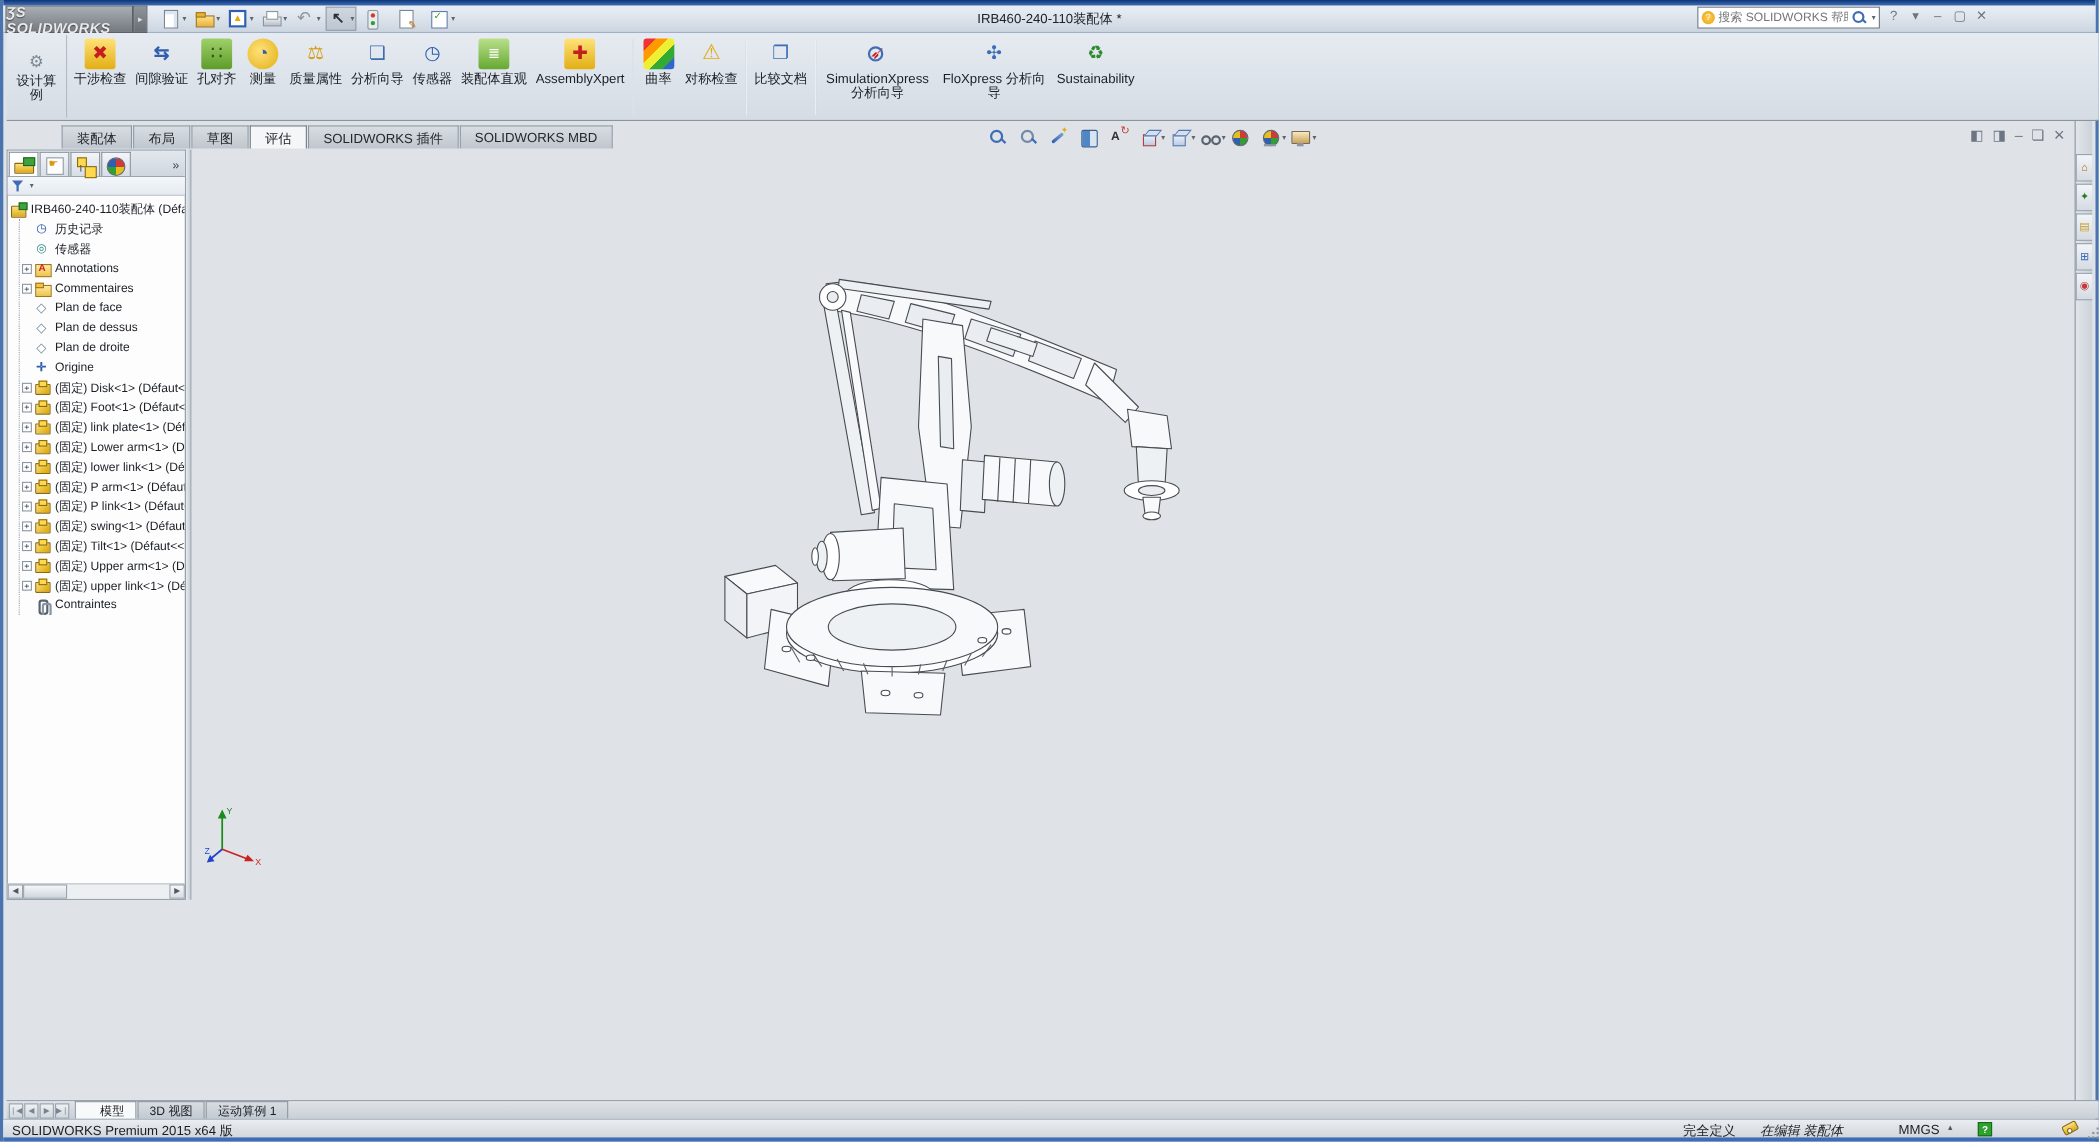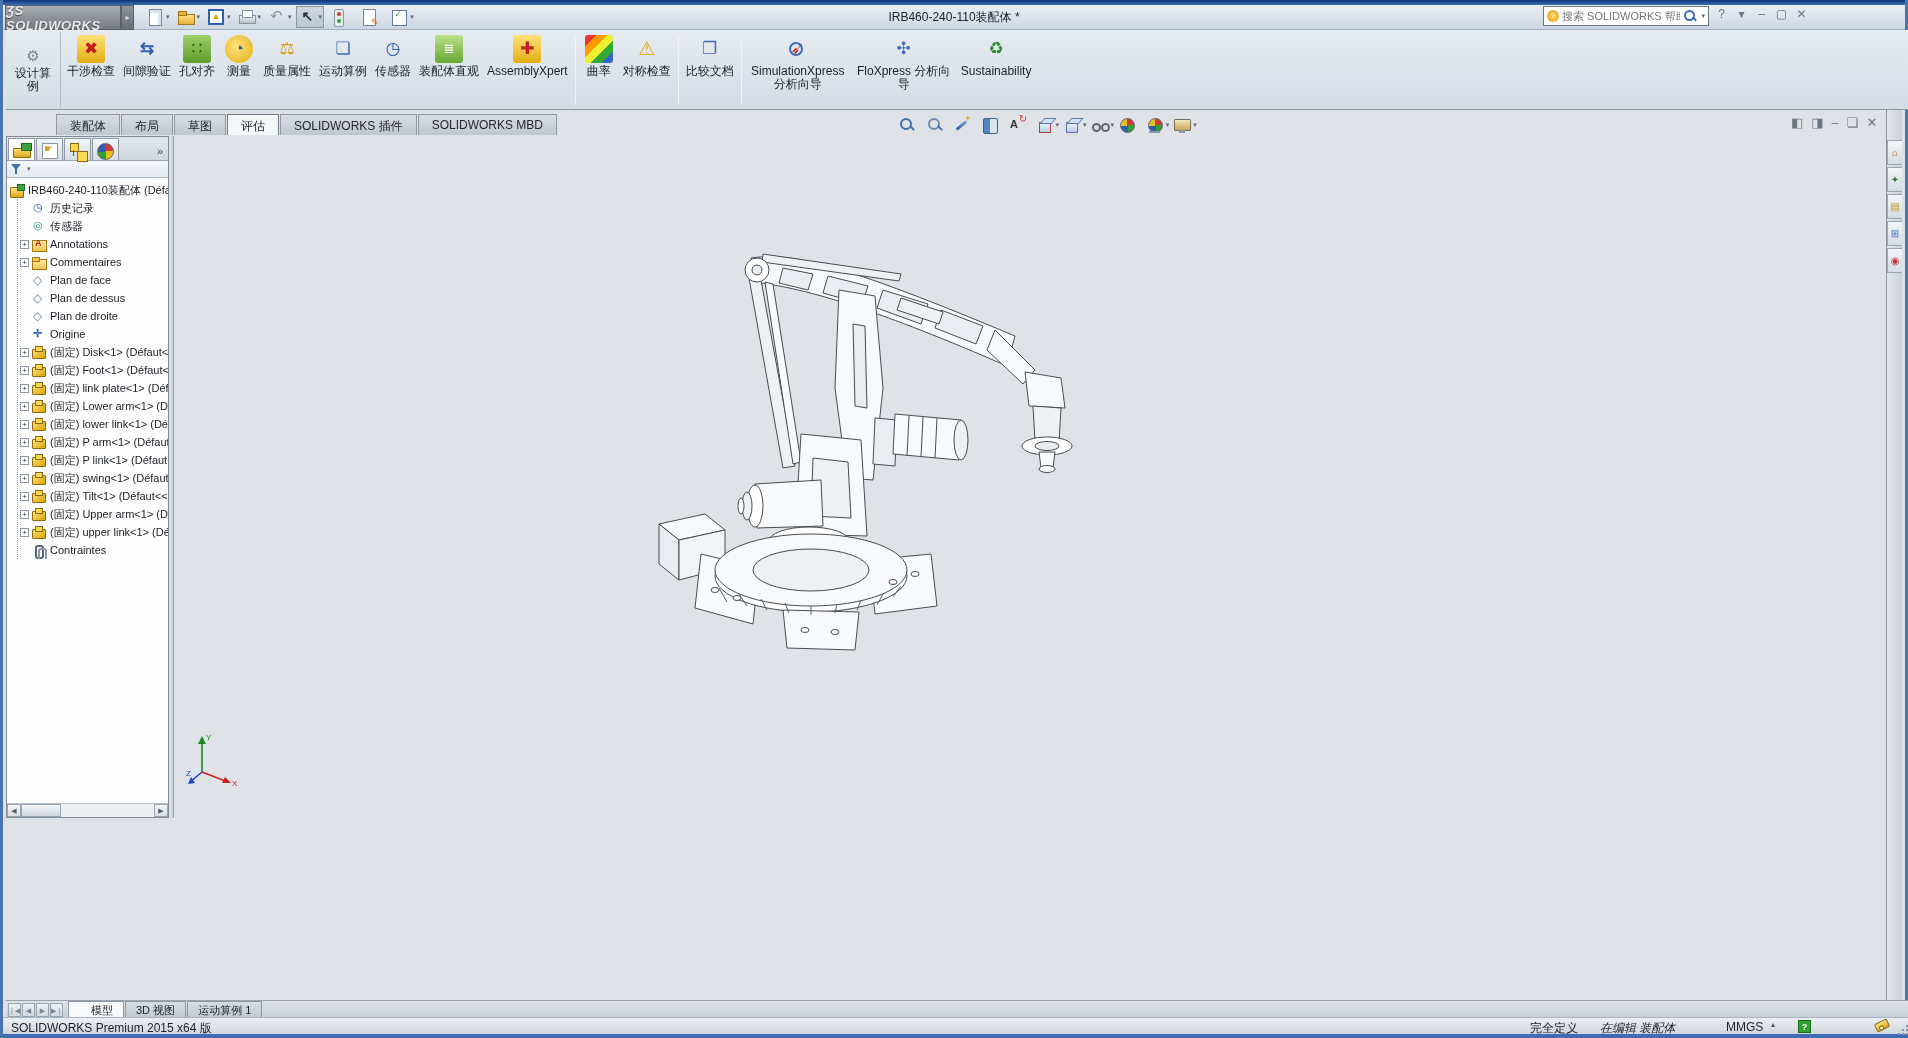--- a/index.html
+++ b/index.html
@@ -343,21 +343,21 @@
           <span class="lbl">测量</span>
         </div>
 
         <div class="rbtn">
           <span class="ricon ri-mass">⚖</span>
           <span class="lbl">质量属性</span>
         </div>
 
         <div class="rbtn">
           <span class="ricon ri-sect">❏</span>
-          <span class="lbl">运动算例</span>
+          <span class="lbl">分析向导</span>
         </div>
 
         <div class="rbtn">
           <span class="ricon ri-sensor">◷</span>
           <span class="lbl">传感器</span>
         </div>
 
         <div class="rbtn">
           <span class="ricon ri-visual">≣</span>
           <span class="lbl">装配体直观</span>

